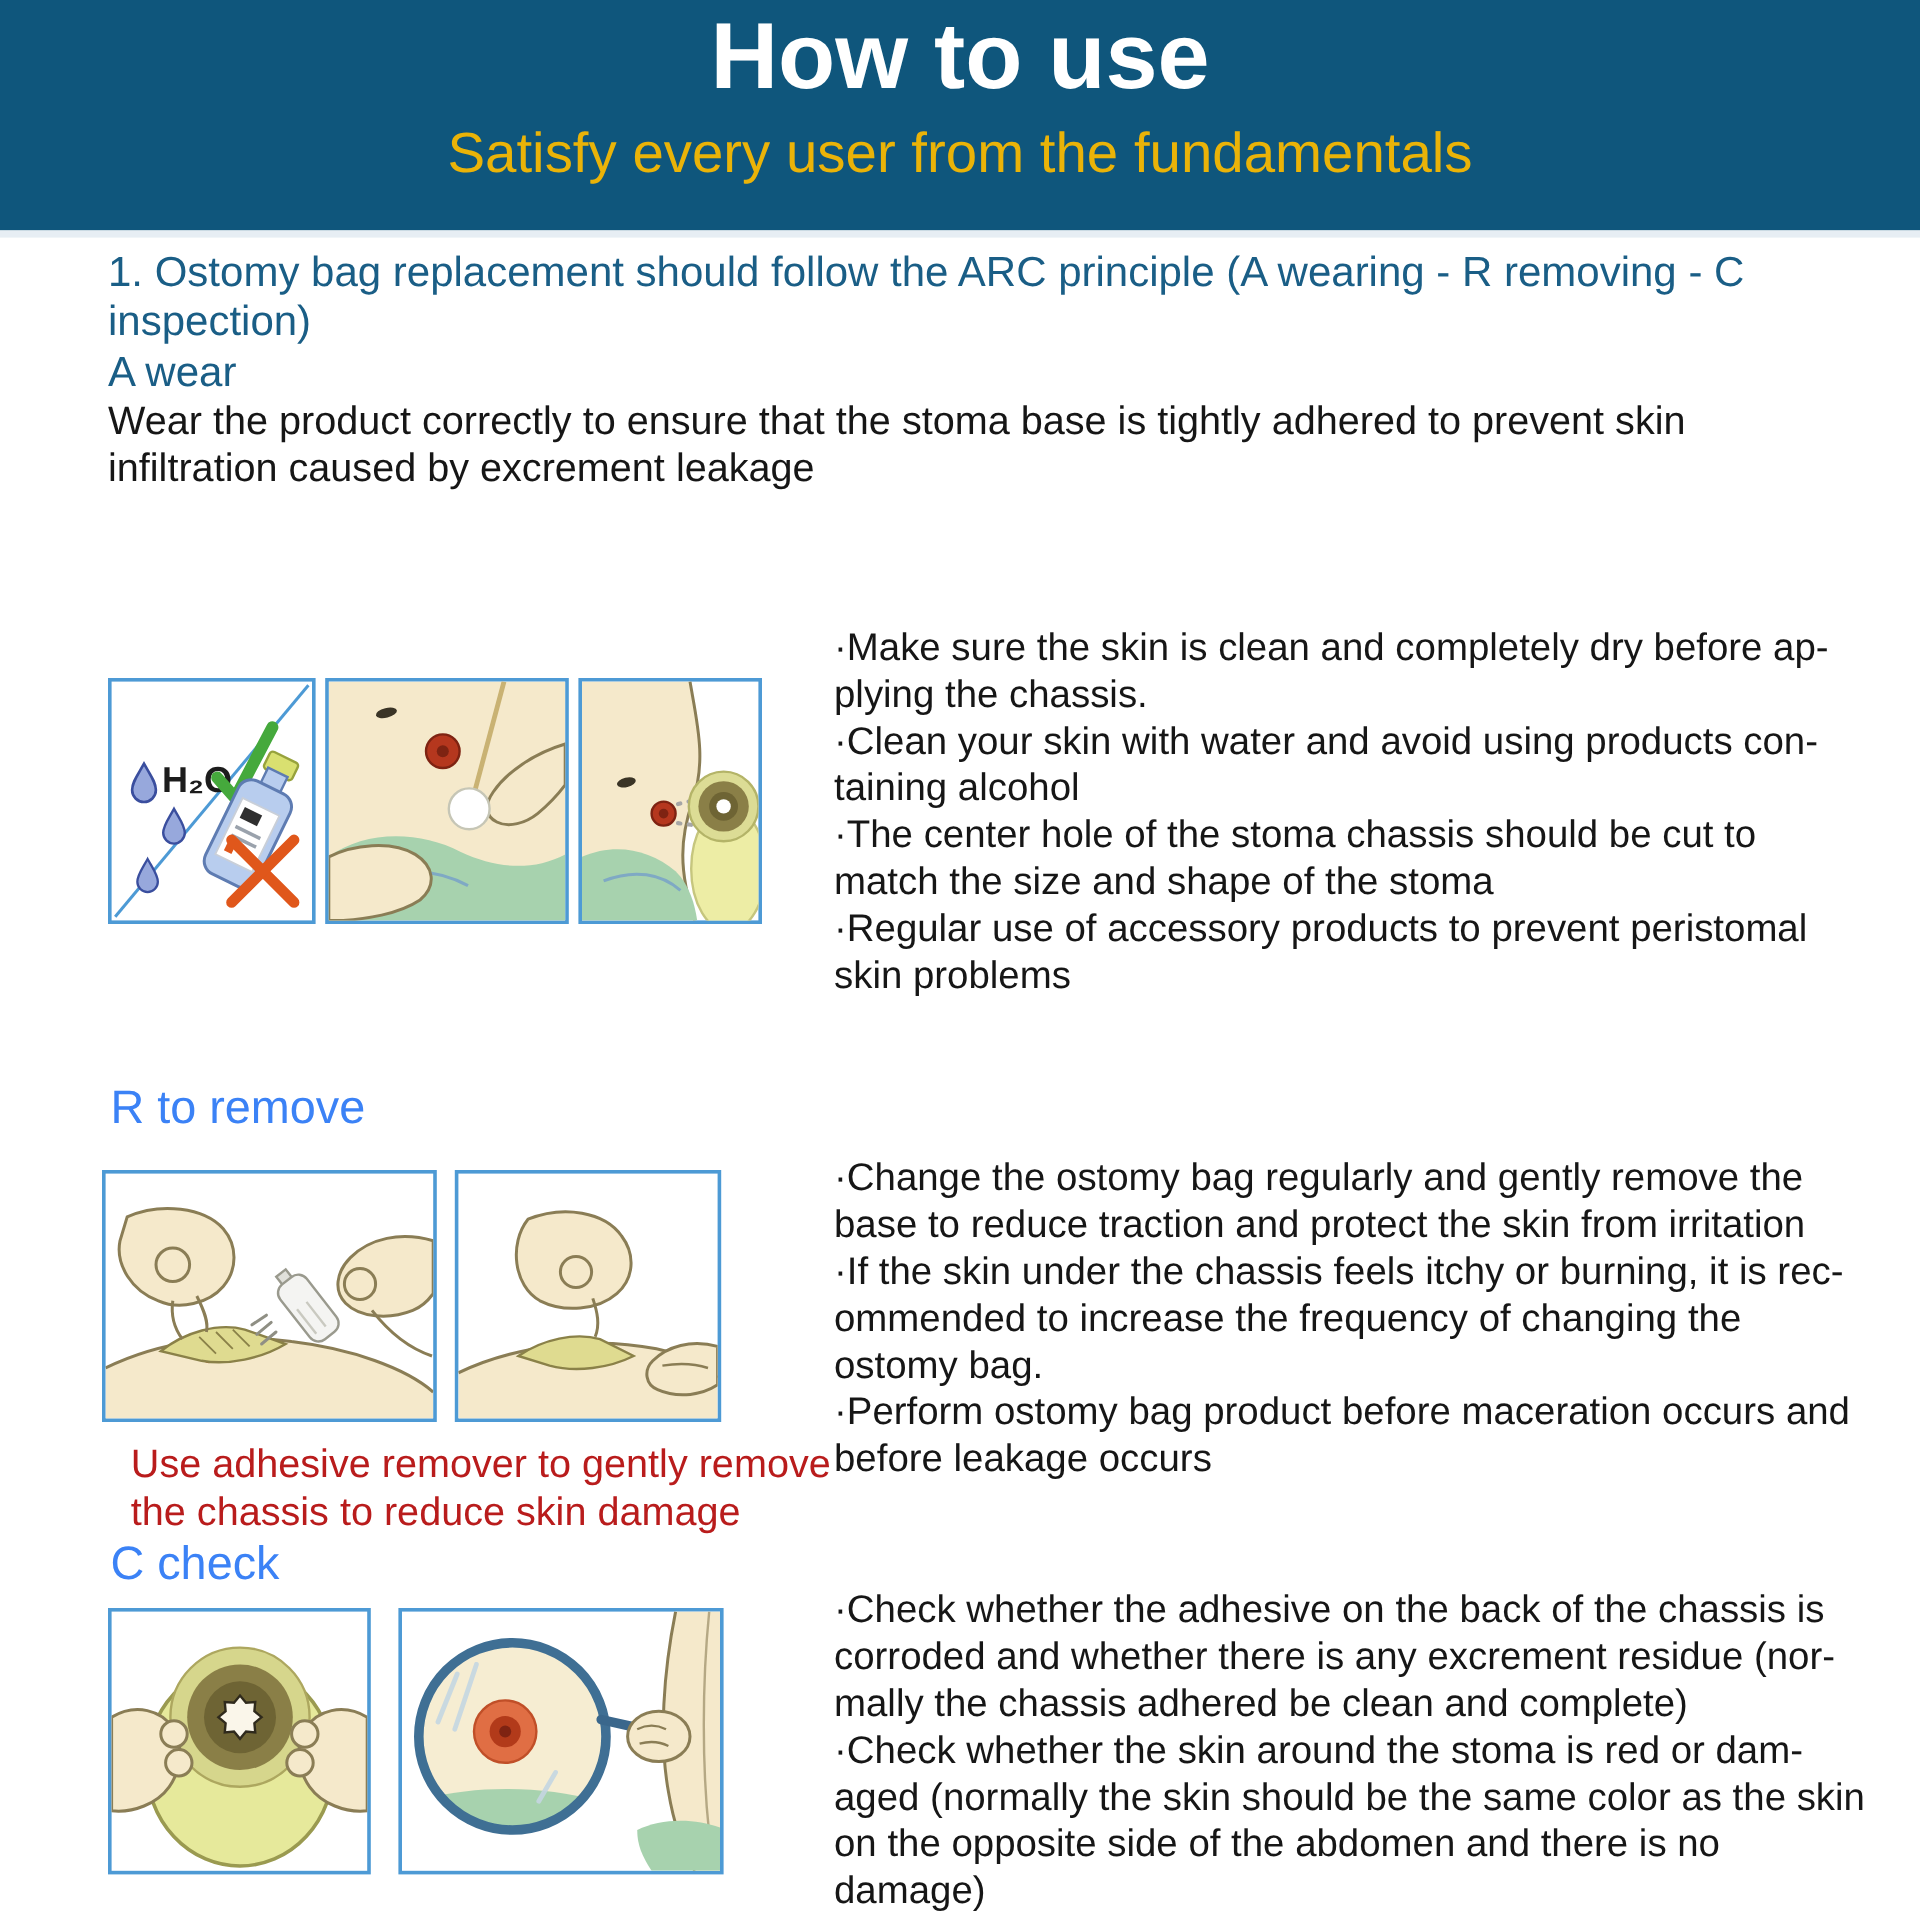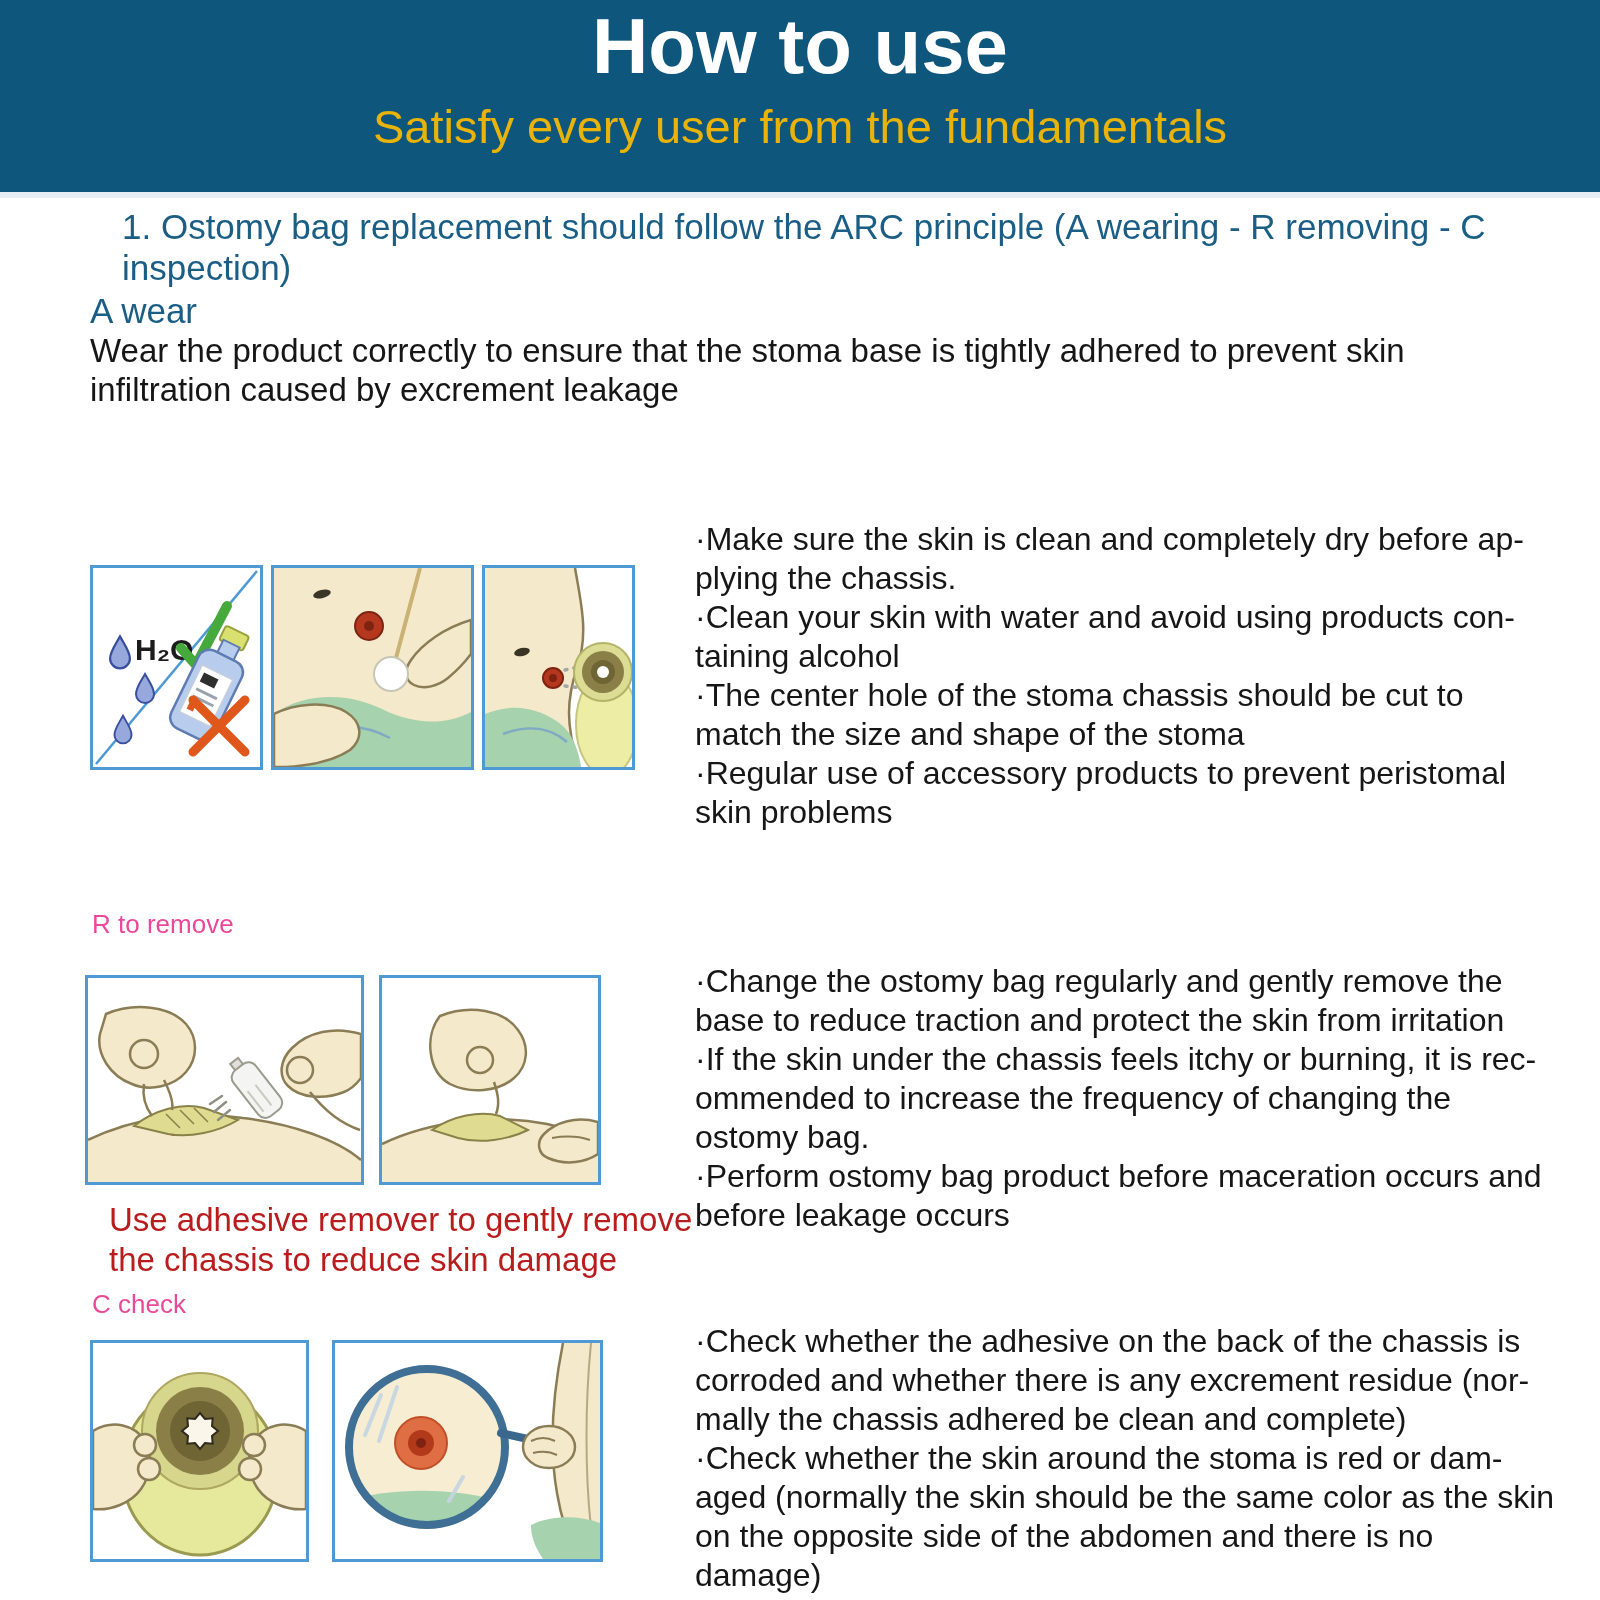--- a/index.html
+++ b/index.html
@@ -15,25 +15,25 @@
   }
   .banner-subtitle{
     position:absolute;left:0;top:102px;width:100%;text-align:center;
     color:#eab308;font-size:47px;font-weight:400;line-height:1.05;
   }
   .banner-strip{position:absolute;left:0;top:192px;width:1600px;height:6px;background:#E7EEF4;}
 
   
   .intro{position:absolute;left:90px;top:206px;width:1490px;}
   .teal{color:#1A5E86;}
-  .intro-heading{font-size:35px;line-height:41px;white-space:pre-line;margin-left:32px;}
+  .intro-heading{font-size:35px;line-height:41px;white-space:pre-line;}
   .intro-label{font-size:35px;line-height:41px;margin-top:2px;}
   .body-text{font-size:33px;line-height:39px;white-space:pre-line;color:#161616;}
 
-  .section-label{position:absolute;left:92px;color:#ec4899;font-size:26px;line-height:44px;}
+  .section-label{position:absolute;left:92px;color:#3b82f6;font-size:39px;line-height:44px;}
   #label-remove{top:902px;}
   #label-check{top:1282px;}
 
   .bullets{
     position:absolute;left:695px;width:905px;margin:0;padding:0;list-style:none;
     font-size:32px;line-height:39px;color:#161616;
   }
   .bullets li{white-space:pre-line;}
   #bullets-wear{top:520px;}
   #bullets-remove{top:962px;}

